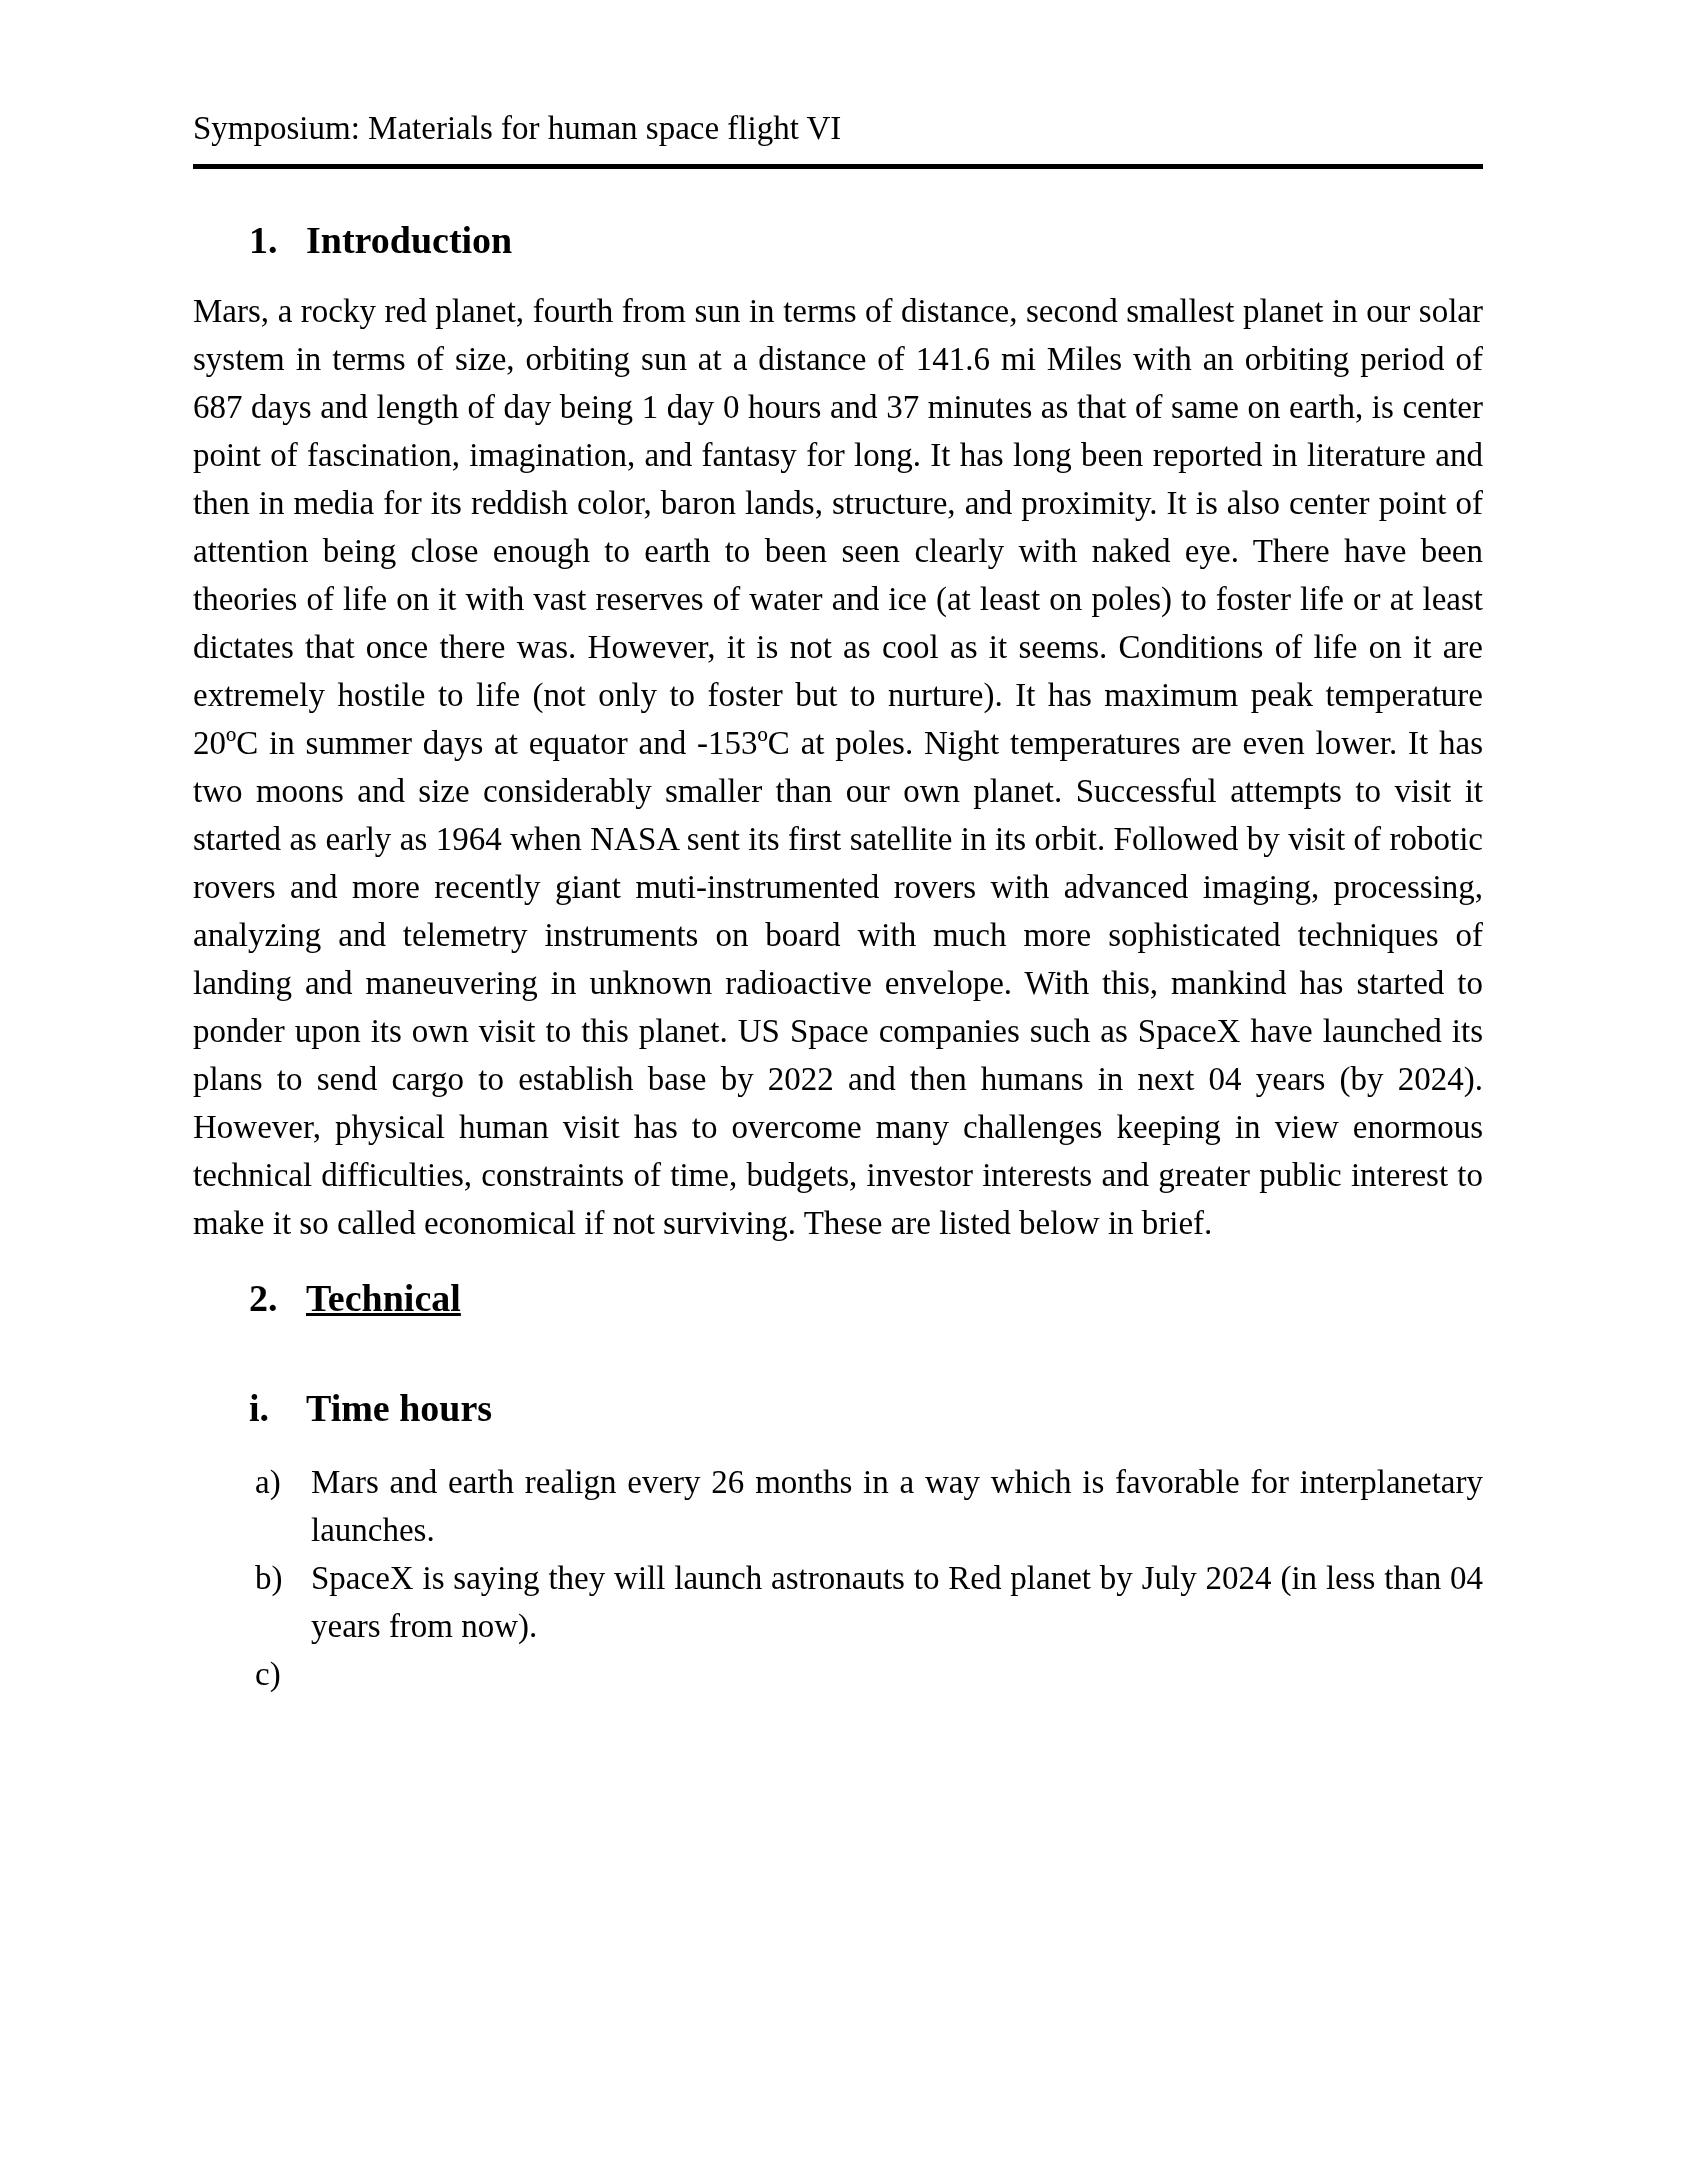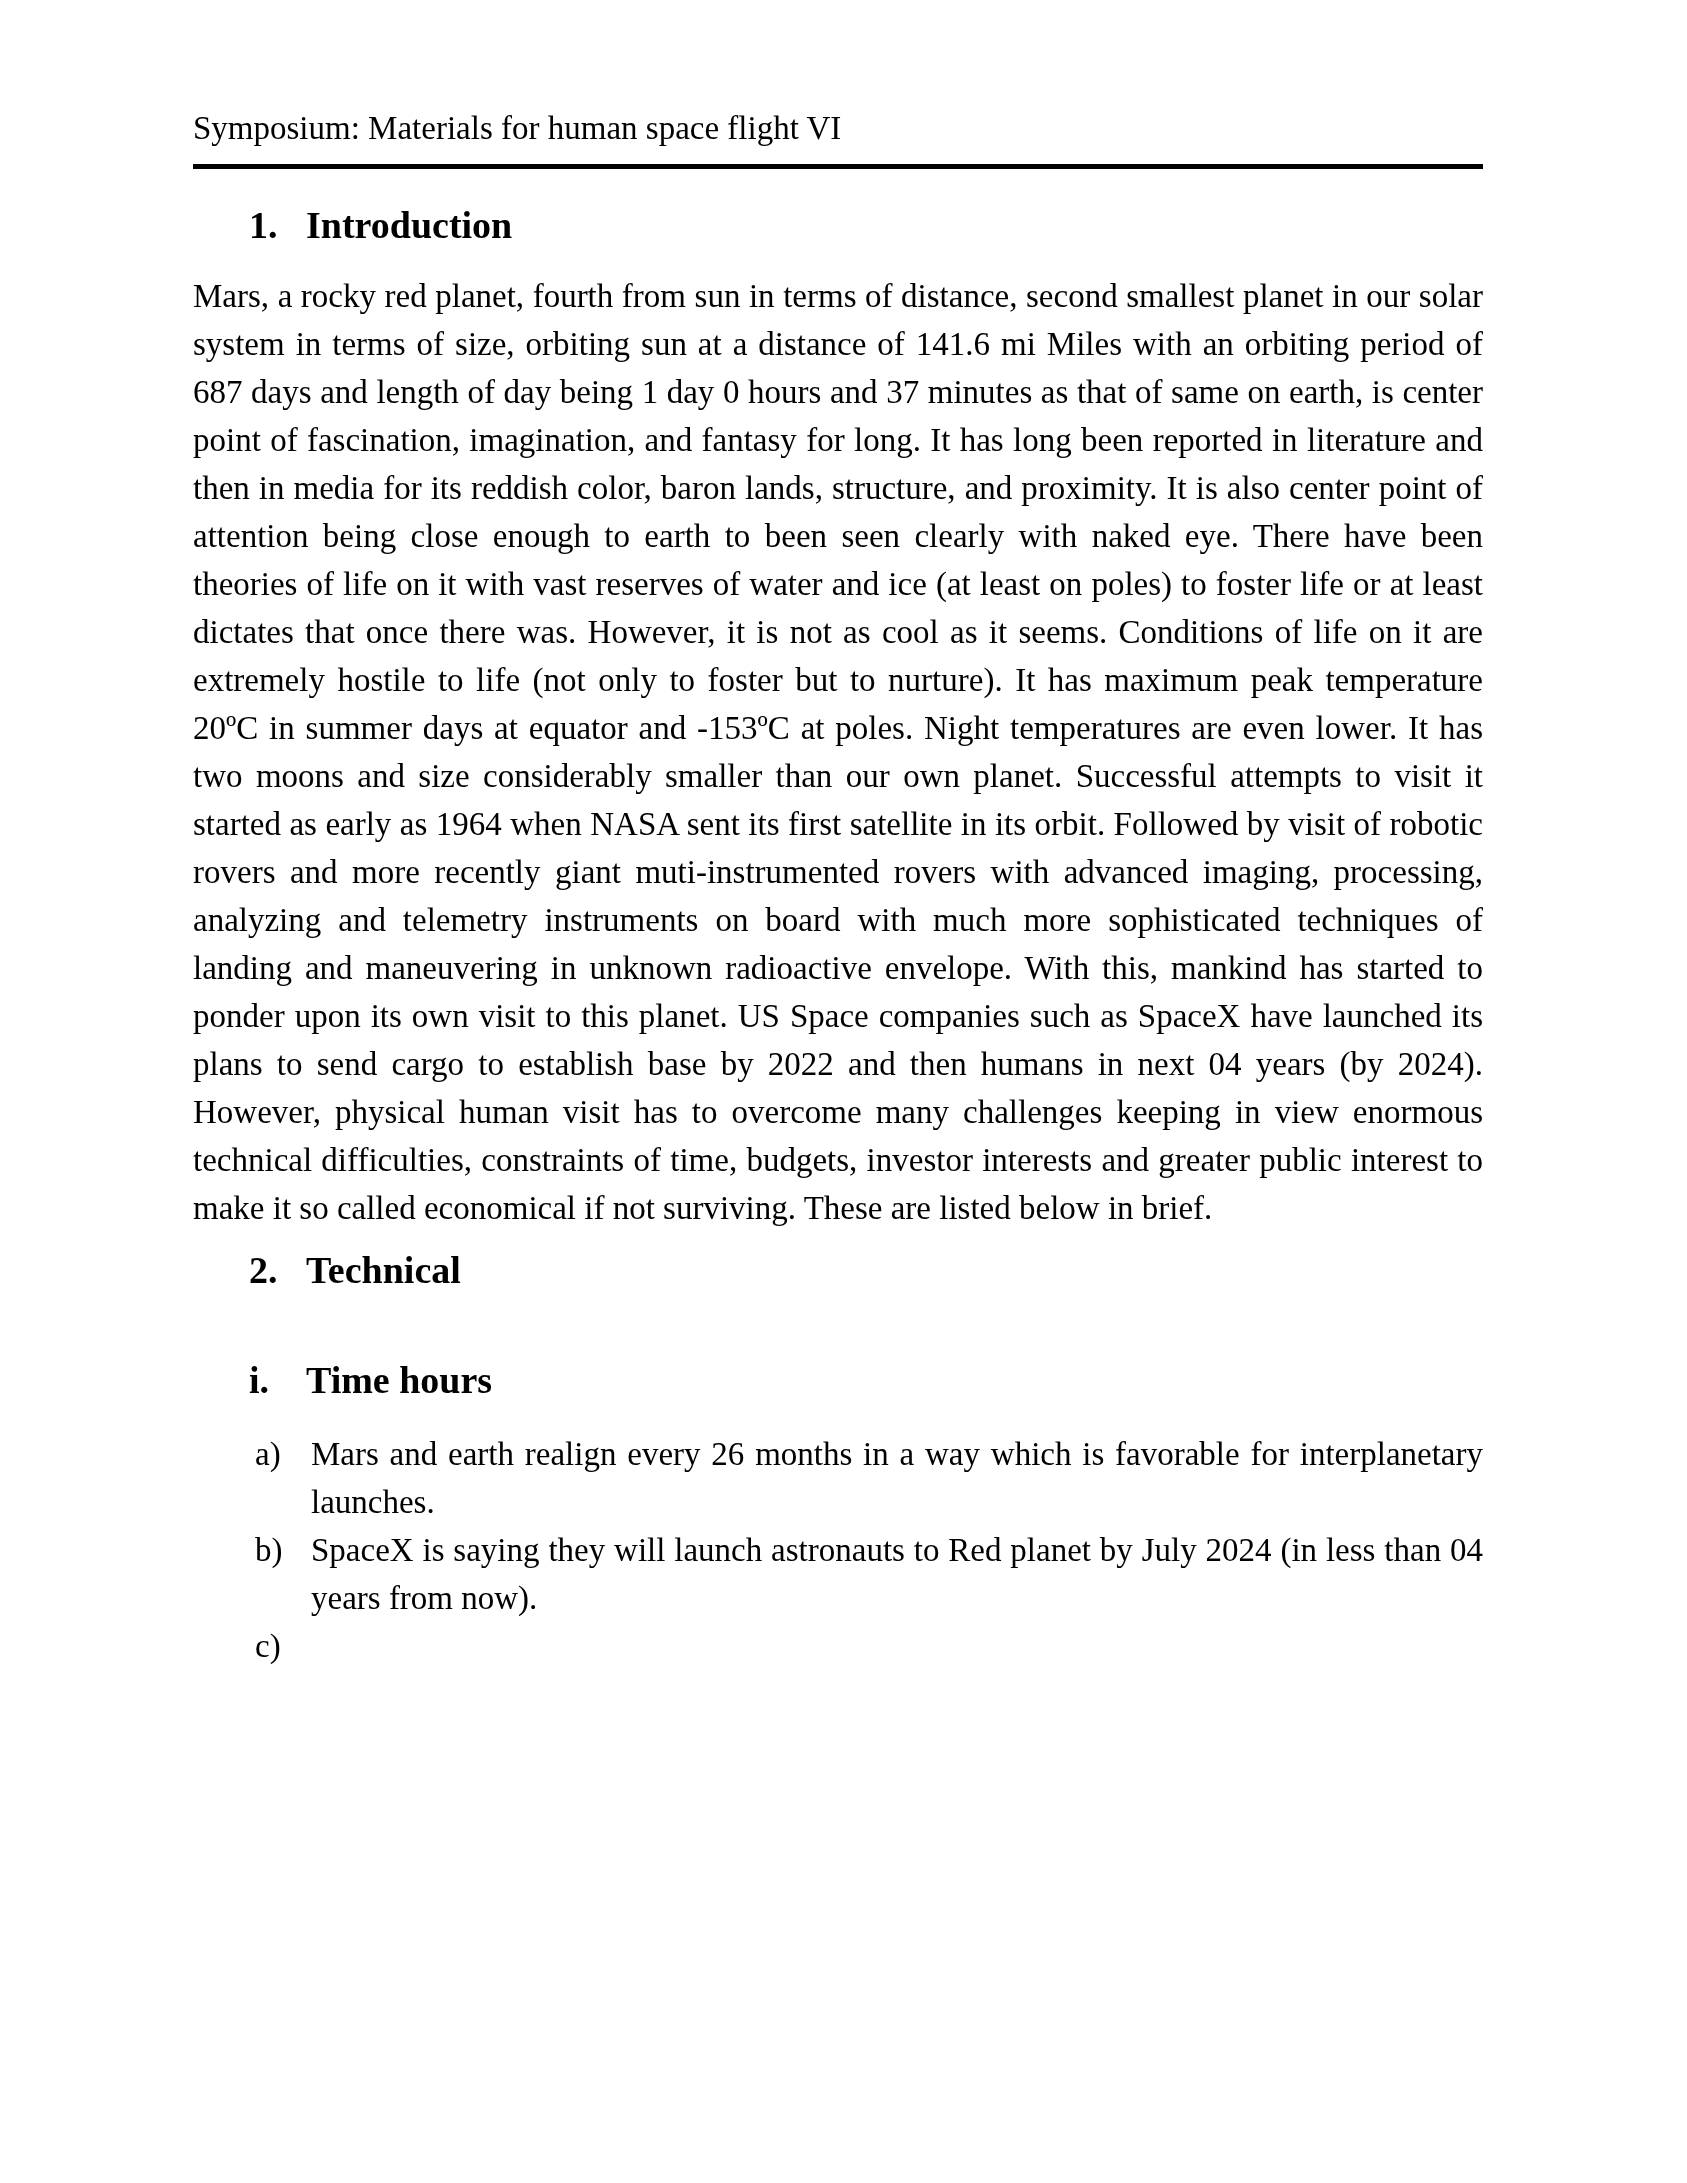--- a/index.html
+++ b/index.html
@@ -33,22 +33,22 @@
     font-size: 38px;
     line-height: 48px;
     margin: 0;
     padding-left: 56px;
     white-space: nowrap;
   }
   .heading .num {
     display: inline-block;
     min-width: 57px;
   }
-  .heading-1 { margin-top: 32px; }
-  .heading-2 { margin-top: 14px; }
+  .heading-1 { margin-top: 47px; }
+  .heading-2 { margin-top: 27px; text-decoration: underline; }
   .heading-3 { margin-top: 62px; }
   .body-par {
     margin: 22.5px 0 0 0;
     text-align: justify;
   }
   .tf-list {
     list-style: none;
     margin: 26.5px 0 0 0;
     padding: 0;
   }

